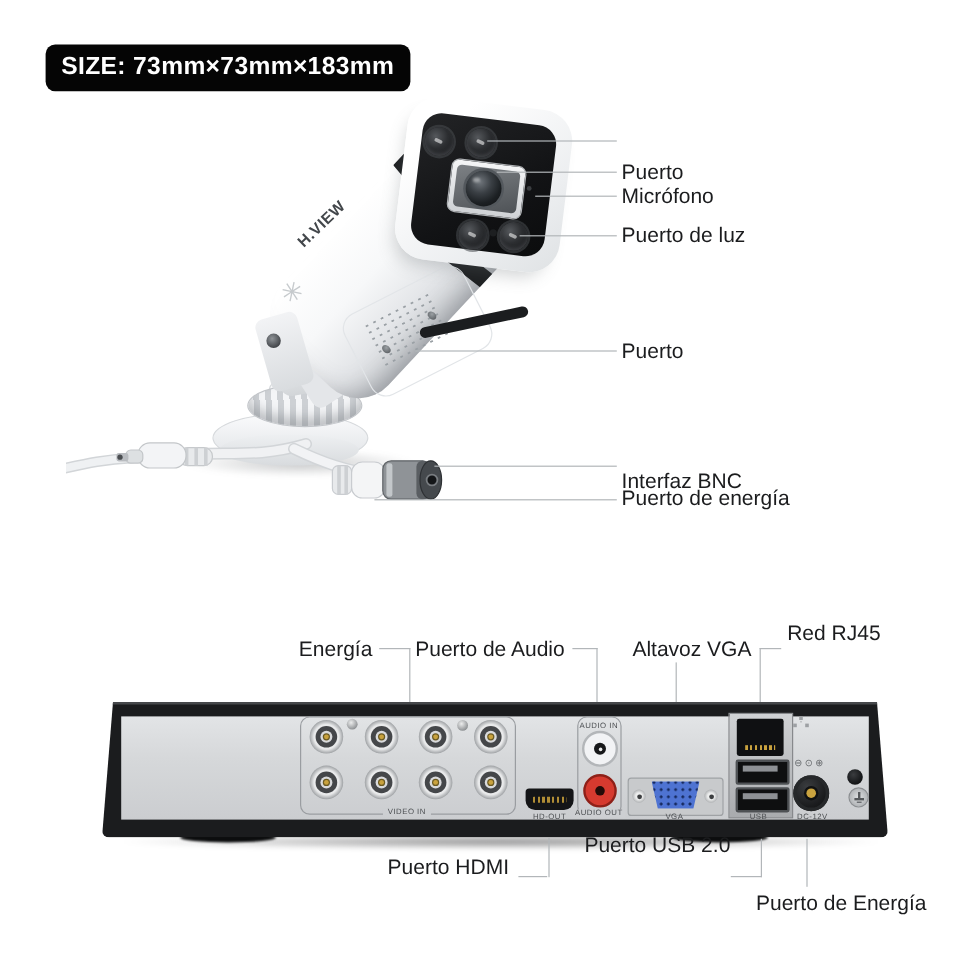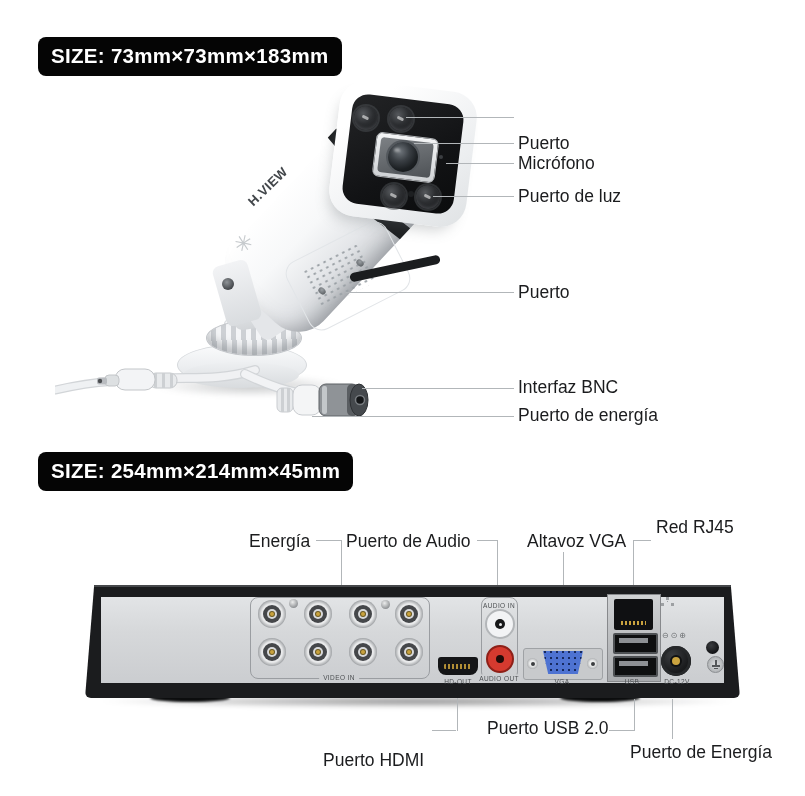--- a/index.html
+++ b/index.html
@@ -202,24 +202,23 @@
   <div class="leader h" style="left:446px;top:163px;width:68px;"></div>
   <div class="leader h" style="left:433px;top:196px;width:81px;"></div>
   <div class="leader h" style="left:346px;top:292px;width:168px;"></div>
   <div class="leader h" style="left:362px;top:388px;width:152px;"></div>
   <div class="leader h" style="left:312px;top:416px;width:202px;"></div>
 
   <div class="callout" style="left:518px;top:133px;">Puerto</div>
   <div class="callout" style="left:518px;top:153px;">Micrófono</div>
   <div class="callout" style="left:518px;top:186px;">Puerto de luz</div>
   <div class="callout" style="left:518px;top:282px;">Puerto</div>
-  <div class="callout" style="left:518px;top:377px;">Interfaz BNC</div>
+  <div class="callout" style="left:518px;top:391px;">Interfaz BNC</div>
   <div class="callout" style="left:518px;top:405px;">Puerto de energía</div>
 
-  <div class="size-badge" style="left:38px;top:452px;">SIZE: 254mm×214mm×45mm</div>
 
   <div class="callout" style="left:249px;top:531px;">Energía</div>
   <div class="callout" style="left:346px;top:531px;">Puerto de Audio</div>
   <div class="callout" style="left:527px;top:531px;">Altavoz VGA</div>
   <div class="callout" style="left:656px;top:517px;">Red RJ45</div>
   <div class="leader h" style="left:316px;top:540px;width:26px;"></div>
   <div class="leader v" style="left:341px;top:540px;height:62px;"></div>
   <div class="leader h" style="left:477px;top:540px;width:21px;"></div>
   <div class="leader v" style="left:497px;top:540px;height:57px;"></div>
   <div class="leader v" style="left:563px;top:552px;height:97px;"></div>
@@ -326,17 +325,17 @@
     <div class="gscrew-v"></div>
       <div class="gscrew-h1"></div>
       <div class="gscrew-h2"></div>
   </div>
 
   <div class="leader v" style="left:457px;top:698px;height:33px;"></div>
   <div class="leader h" style="left:432px;top:730px;width:24px;"></div>
   <div class="leader h" style="left:609px;top:730px;width:26px;"></div>
   <div class="leader v" style="left:634px;top:699px;height:32px;"></div>
   <div class="leader v" style="left:672px;top:699px;height:40px;"></div>
-  <div class="callout" style="left:323px;top:750px;text-align:center;">Puerto HDMI</div>
-  <div class="callout" style="left:487px;top:718px;">Puerto USB 2.0</div>
+  <div class="callout" style="left:323px;top:712px;text-align:center;">Puerto HDMI</div>
+  <div class="callout" style="left:487px;top:694px;">Puerto USB 2.0</div>
   <div class="callout" style="left:630px;top:742px;">Puerto de Energía</div>
 
 </div>
 
 </body></html>

